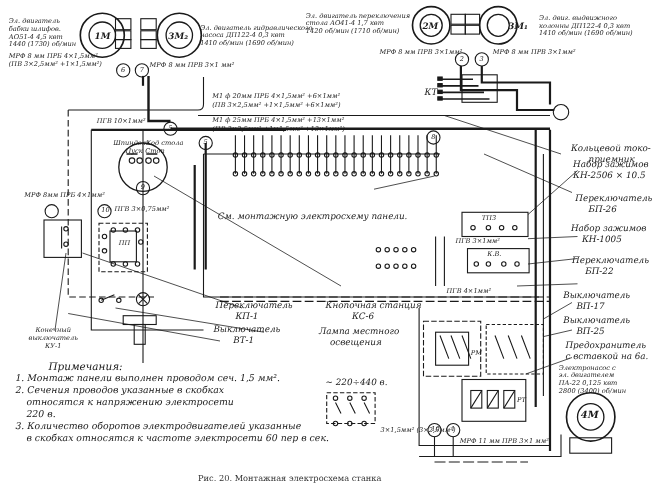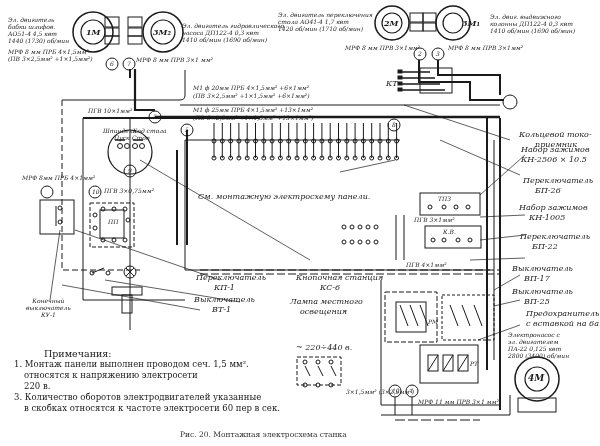--- a/index.html
+++ b/index.html
@@ -1,21 +1,21 @@
 <!DOCTYPE html>
 <html><head>
 <meta charset="utf-8">
 <style>
   html,body{margin:0;padding:0;background:#fff;}
   body{width:600px;height:446px;position:relative;overflow:hidden;font-family:"DejaVu Serif",serif;color:#1a1a1a;}
   .t{position:absolute;font-style:italic;font-size:7px;line-height:8px;white-space:nowrap;color:#1a1a1a;}
   .t.sm{font-size:6px;line-height:7px;}
   .t.md{font-size:8px;line-height:10px;}
   .t.lg{font-size:9px;line-height:11px;}
-  .notes{position:absolute;left:14px;top:328px;font-size:8.5px;line-height:11px;margin-top:20px;}
+  .notes{position:absolute;left:14px;top:328px;font-style:italic;font-size:8.5px;line-height:11px;}
   .caption{position:absolute;left:180px;top:430px;font-family:"DejaVu Serif",serif;font-size:7.5px;color:#333;}
   svg{position:absolute;left:0;top:0;}
 </style>
 </head>
 <body>
 
 <svg width="600" height="446" viewBox="0 0 600 446">
   <g stroke="#1a1a1a" fill="none" stroke-width="1">
 
     <g>
@@ -403,21 +403,21 @@
     <div style="padding-left:12px">БП-22</div>
 </div>
 <div class="t md" style="left:512px;top:264px;">
   <div>Выключатель</div>
     <div style="padding-left:12px">ВП-17</div>
 </div>
 <div class="t md" style="left:512px;top:287px;">
   <div>Выключатель</div>
     <div style="padding-left:12px">ВП-25</div>
 </div>
-<div class="t md" style="left:526px;top:309px;">
+<div class="t md" style="left:514px;top:309px;">
   <div>Предохранитель</div>
     <div>с вставкой на 6а.</div>
 </div>
 <div class="t md" style="left:198px;top:192px;">См. монтажную электросхему панели.</div>
 <div class="t md" style="left:296px;top:273px;">
   <div>Кнопочная станция</div>
     <div style="padding-left:24px">КС-6</div>
 </div>
 <div class="t md" style="left:196px;top:273px;">
   <div>Переключатель</div>
@@ -443,19 +443,20 @@
 <div class="t md" style="left:296px;top:343px;">~ 220÷440 в.</div>
 <div class="t sm" style="left:438px;top:195px;">ТПЗ</div>
 <div class="t sm" style="left:443px;top:228px;">К.В.</div>
 <div class="t sm" style="left:108px;top:218px;">ПП</div>
 <div class="t sm" style="left:428px;top:318px;">РМ</div>
 <div class="t sm" style="left:470px;top:360px;">РТ</div>
 
 <div class="notes">
   <div style="padding-left:30px;font-size:9.5px;">Примечания:</div>
   <div>1. Монтаж панели выполнен проводом сеч. 1,5 мм².</div>
+  <div>2. Сечения проводов указанные в скобках</div>
   <div style="padding-left:10px">    относятся к напряжению электросети</div>
   <div style="padding-left:10px">    220 в.</div>
   <div>3. Количество оборотов электродвигателей указанные</div>
   <div style="padding-left:10px">    в скобках относятся к частоте электросети 60 пер в сек.</div>
 </div>
 
 <div class="caption">Рис. 20. Монтажная электросхема станка</div>
 
 </body></html>

